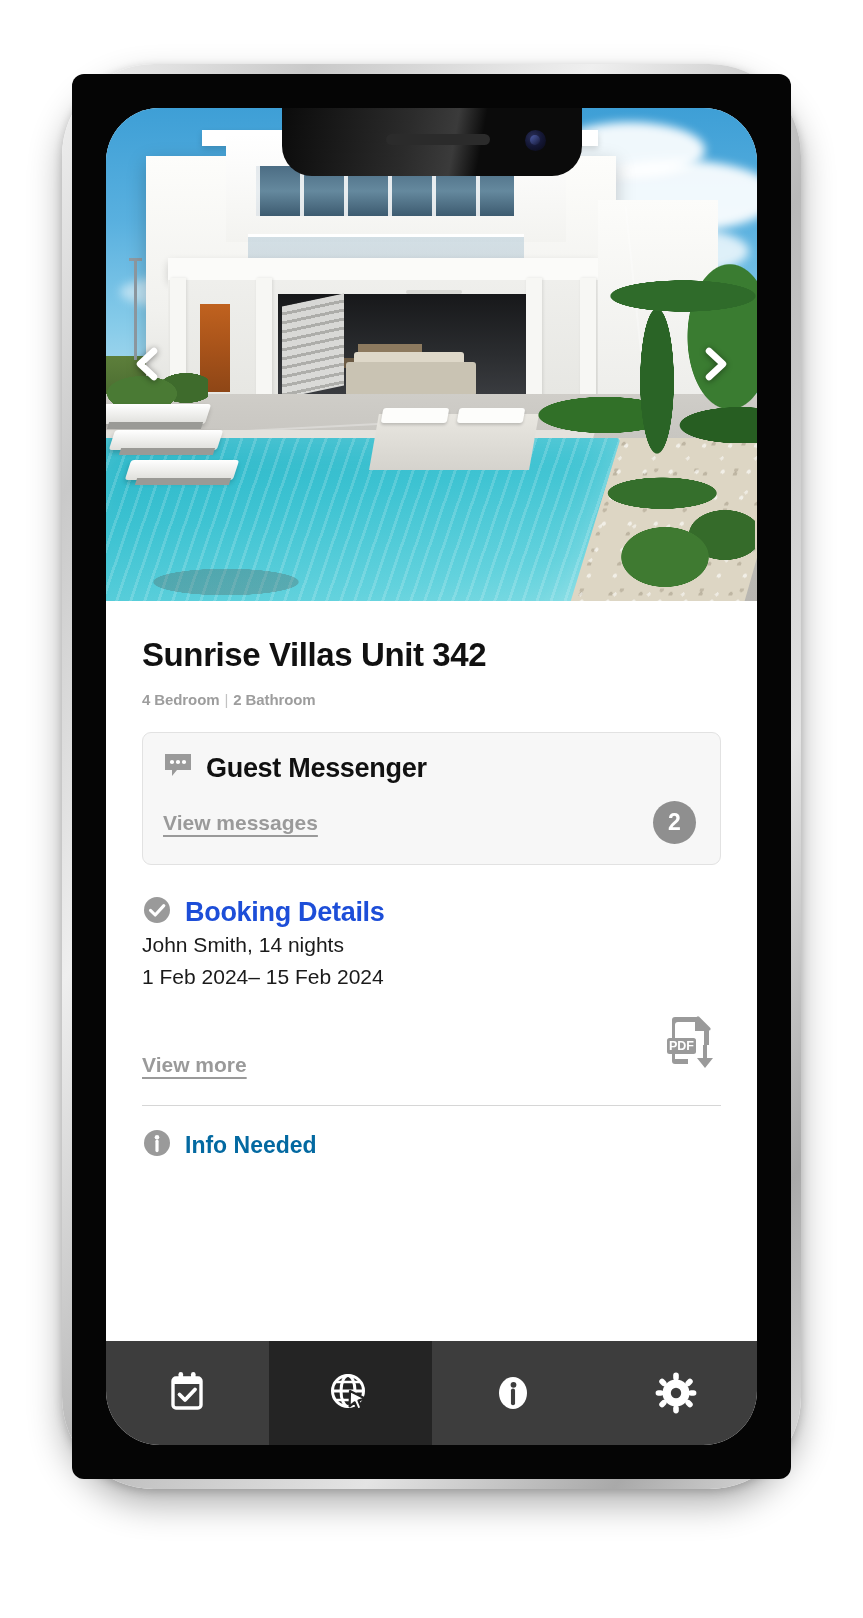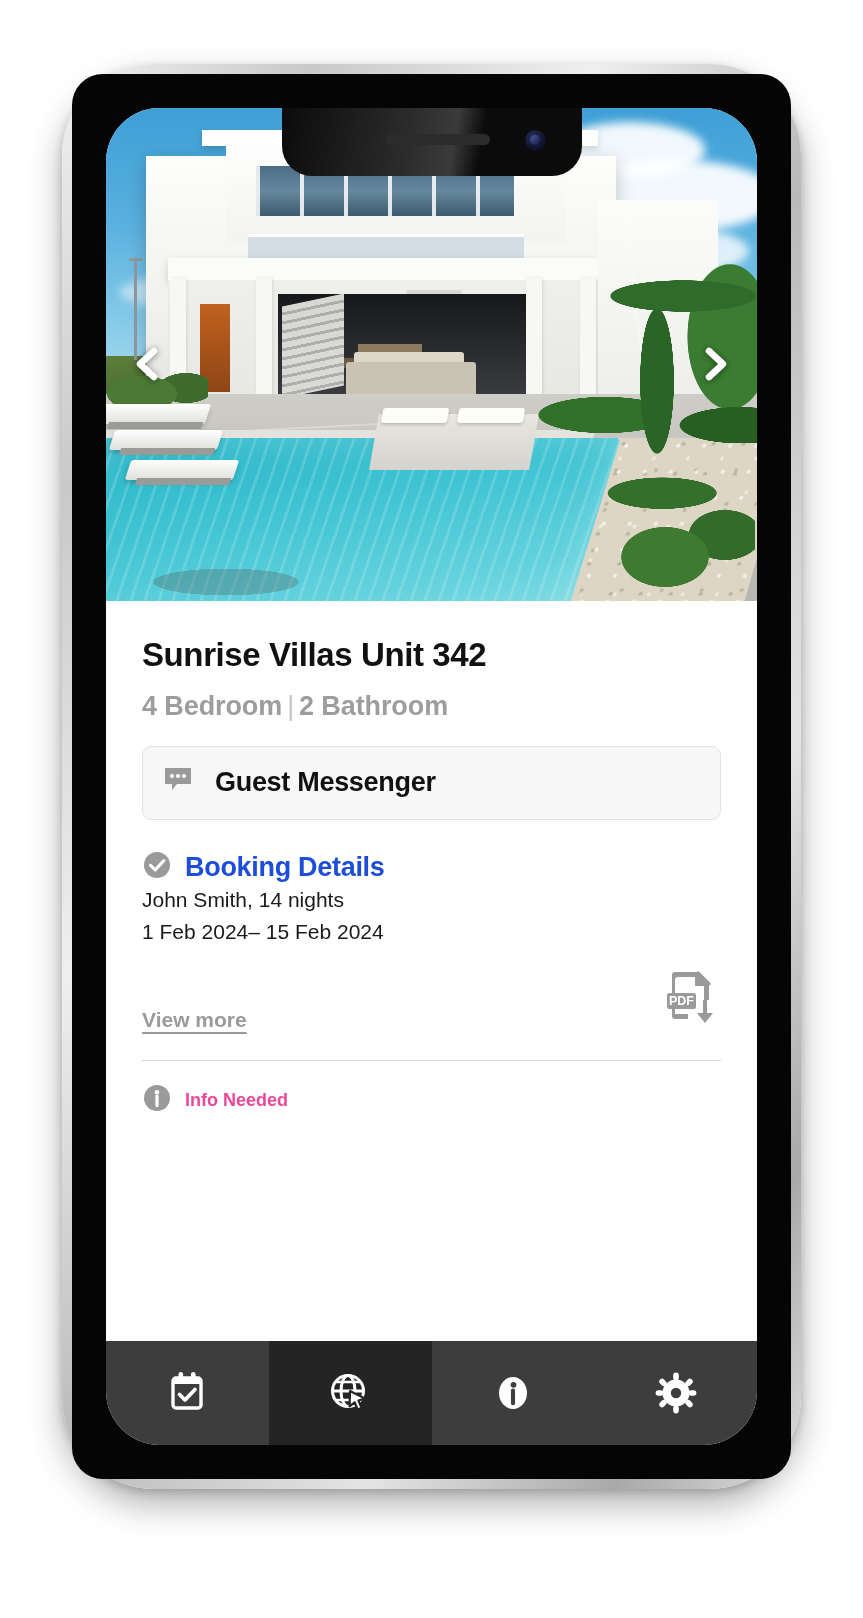--- a/index.html
+++ b/index.html
@@ -29,21 +29,21 @@
     border-radius: 92px;
     background: linear-gradient(120deg, #f2f2f2 0%, #c9c9c9 16%, #efefef 34%, #b9b9b9 52%, #e4e4e4 72%, #a9a9a9 88%, #dedede 100%);
     box-shadow: 0 16px 34px rgba(0,0,0,0.30), 0 3px 10px rgba(0,0,0,0.18);
   }
   .phone-mid {
     position: absolute;
     left: 10px;
     top: 10px;
     right: 10px;
     bottom: 10px;
-    border-radius: 31px;
+    border-radius: 12px;
     background: #050505;
   }
   .phone-screen {
     position: absolute;
     left: 34px;
     top: 34px;
     right: 34px;
     bottom: 34px;
     border-radius: 54px;
     background: #ffffff;
@@ -364,38 +364,38 @@
   .title {
     margin: 36px 0 0 0;
     font-size: 33px;
     font-weight: 700;
     letter-spacing: -0.4px;
     color: #111111;
     line-height: 1.1;
   }
   .subtitle {
     margin: 18px 0 0 0;
-    font-size: 27px;
+    font-size: 15px;
     font-weight: 700;
     color: #9d9d9d;
     letter-spacing: -0.1px;
   }
   .subtitle .divider-pipe { color:#c2c2c2; font-weight: 400; padding: 0 5px; }
 
   .messenger-card {
     margin-top: 24px;
     border: 1px solid #e2e2e2;
     border-radius: 9px;
     background: #f7f7f7;
     padding: 18px 20px 20px 20px;
   }
   .messenger-head {
     display: flex;
     align-items: center;
-    gap: 22px;
+    gap: 13px;
   }
   .messenger-head .mtitle {
     font-size: 27px;
     font-weight: 700;
     color: #111111;
     letter-spacing: -0.3px;
   }
   .messenger-row {
     display: flex;
     align-items: center;
@@ -453,21 +453,21 @@
     margin-top: 28px;
     height: 1px;
     background: #d6d6d6;
   }
   .info-needed-head {
     display: flex;
     align-items: center;
     gap: 13px;
     margin-top: 22px;
   }
-  .info-needed-head .shtitle { font-size: 18px; font-weight: 700; color:#ec4899; }
+  .info-needed-head .shtitle { font-size: 23px; font-weight: 700; color:#0369a1; }
 
   
   .bottom-nav {
     position: absolute;
     left: 0; right: 0; bottom: 0;
     height: 104px;
     display: flex;
     z-index: 30;
   }
   .nav-item {
@@ -584,20 +584,24 @@
               <span>
                 <svg width="30" height="30" viewBox="0 0 30 30">
                   <path d="M2 3 h26 v16 h-14 l-5 6 v-6 h-7 z" fill="#9a9a9a" rx="2"></path>
                   <circle cx="9" cy="11" r="2.1" fill="#ffffff"></circle>
                   <circle cx="15" cy="11" r="2.1" fill="#ffffff"></circle>
                   <circle cx="21" cy="11" r="2.1" fill="#ffffff"></circle>
                 </svg>
               </span>
               <span class="mtitle">Guest Messenger</span>
             </div>
+            <div class="messenger-row">
+              <span class="link-gray">View messages</span>
+              <span class="badge">2</span>
+            </div>
           </div>
 
           <div class="section-head">
             <span>
               <svg width="30" height="30" viewBox="0 0 30 30">
                 <circle cx="15" cy="15" r="13" fill="#9a9a9a"></circle>
                 <path d="M8.5 15.4 L13.2 20 L21.8 10.6" fill="none" stroke="#ffffff" stroke-width="3.1" stroke-linecap="round" stroke-linejoin="round"></path>
               </svg>
             </span>
             <span class="shtitle">Booking Details</span>

